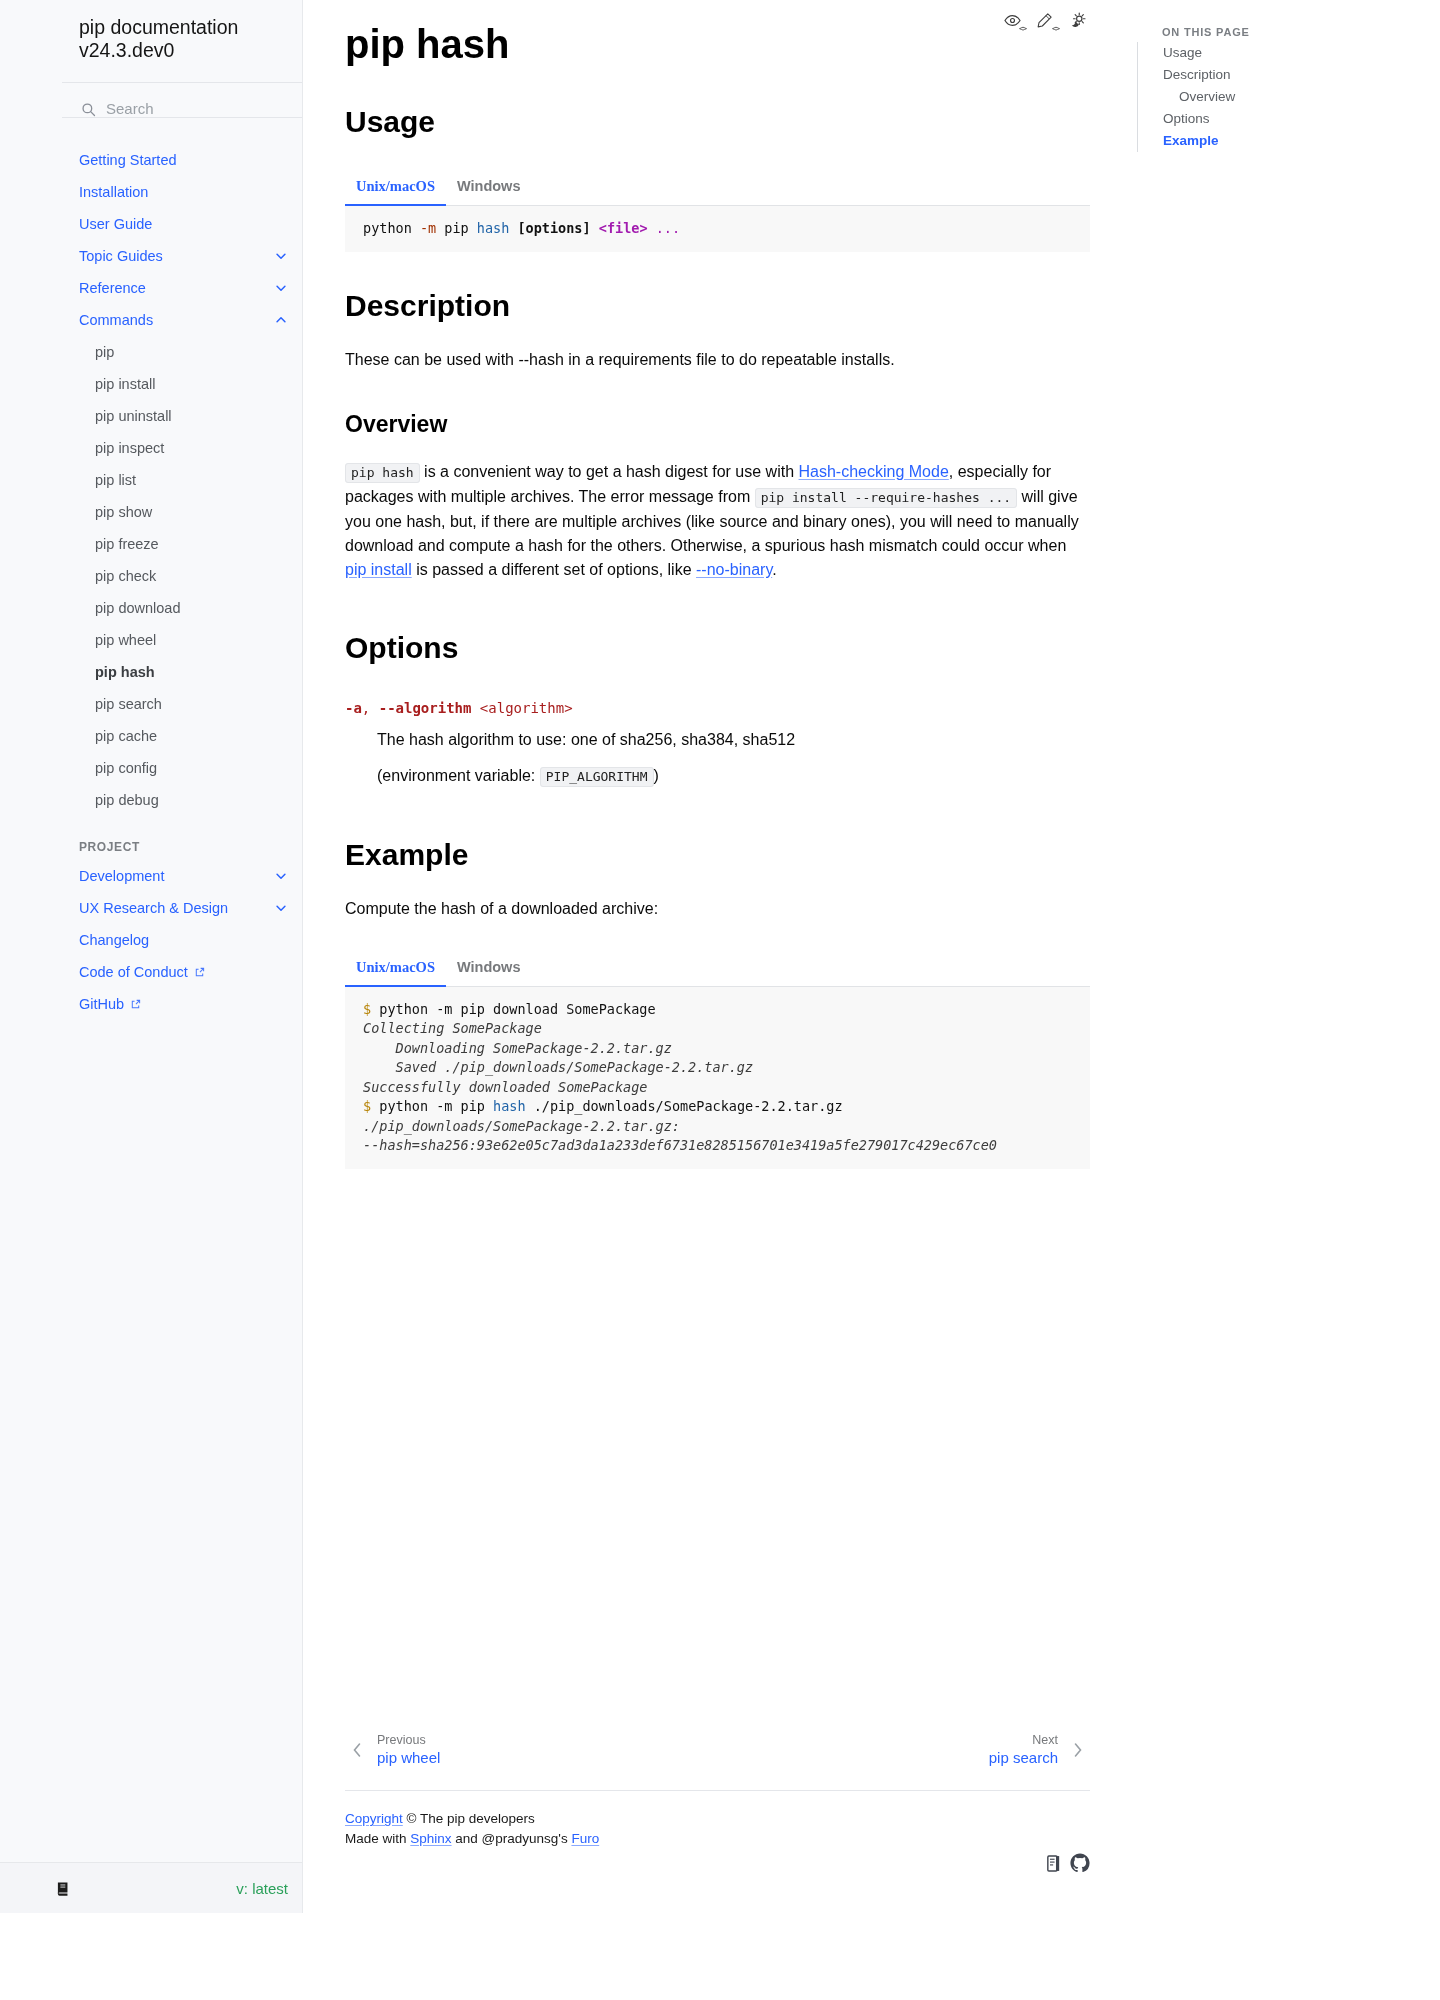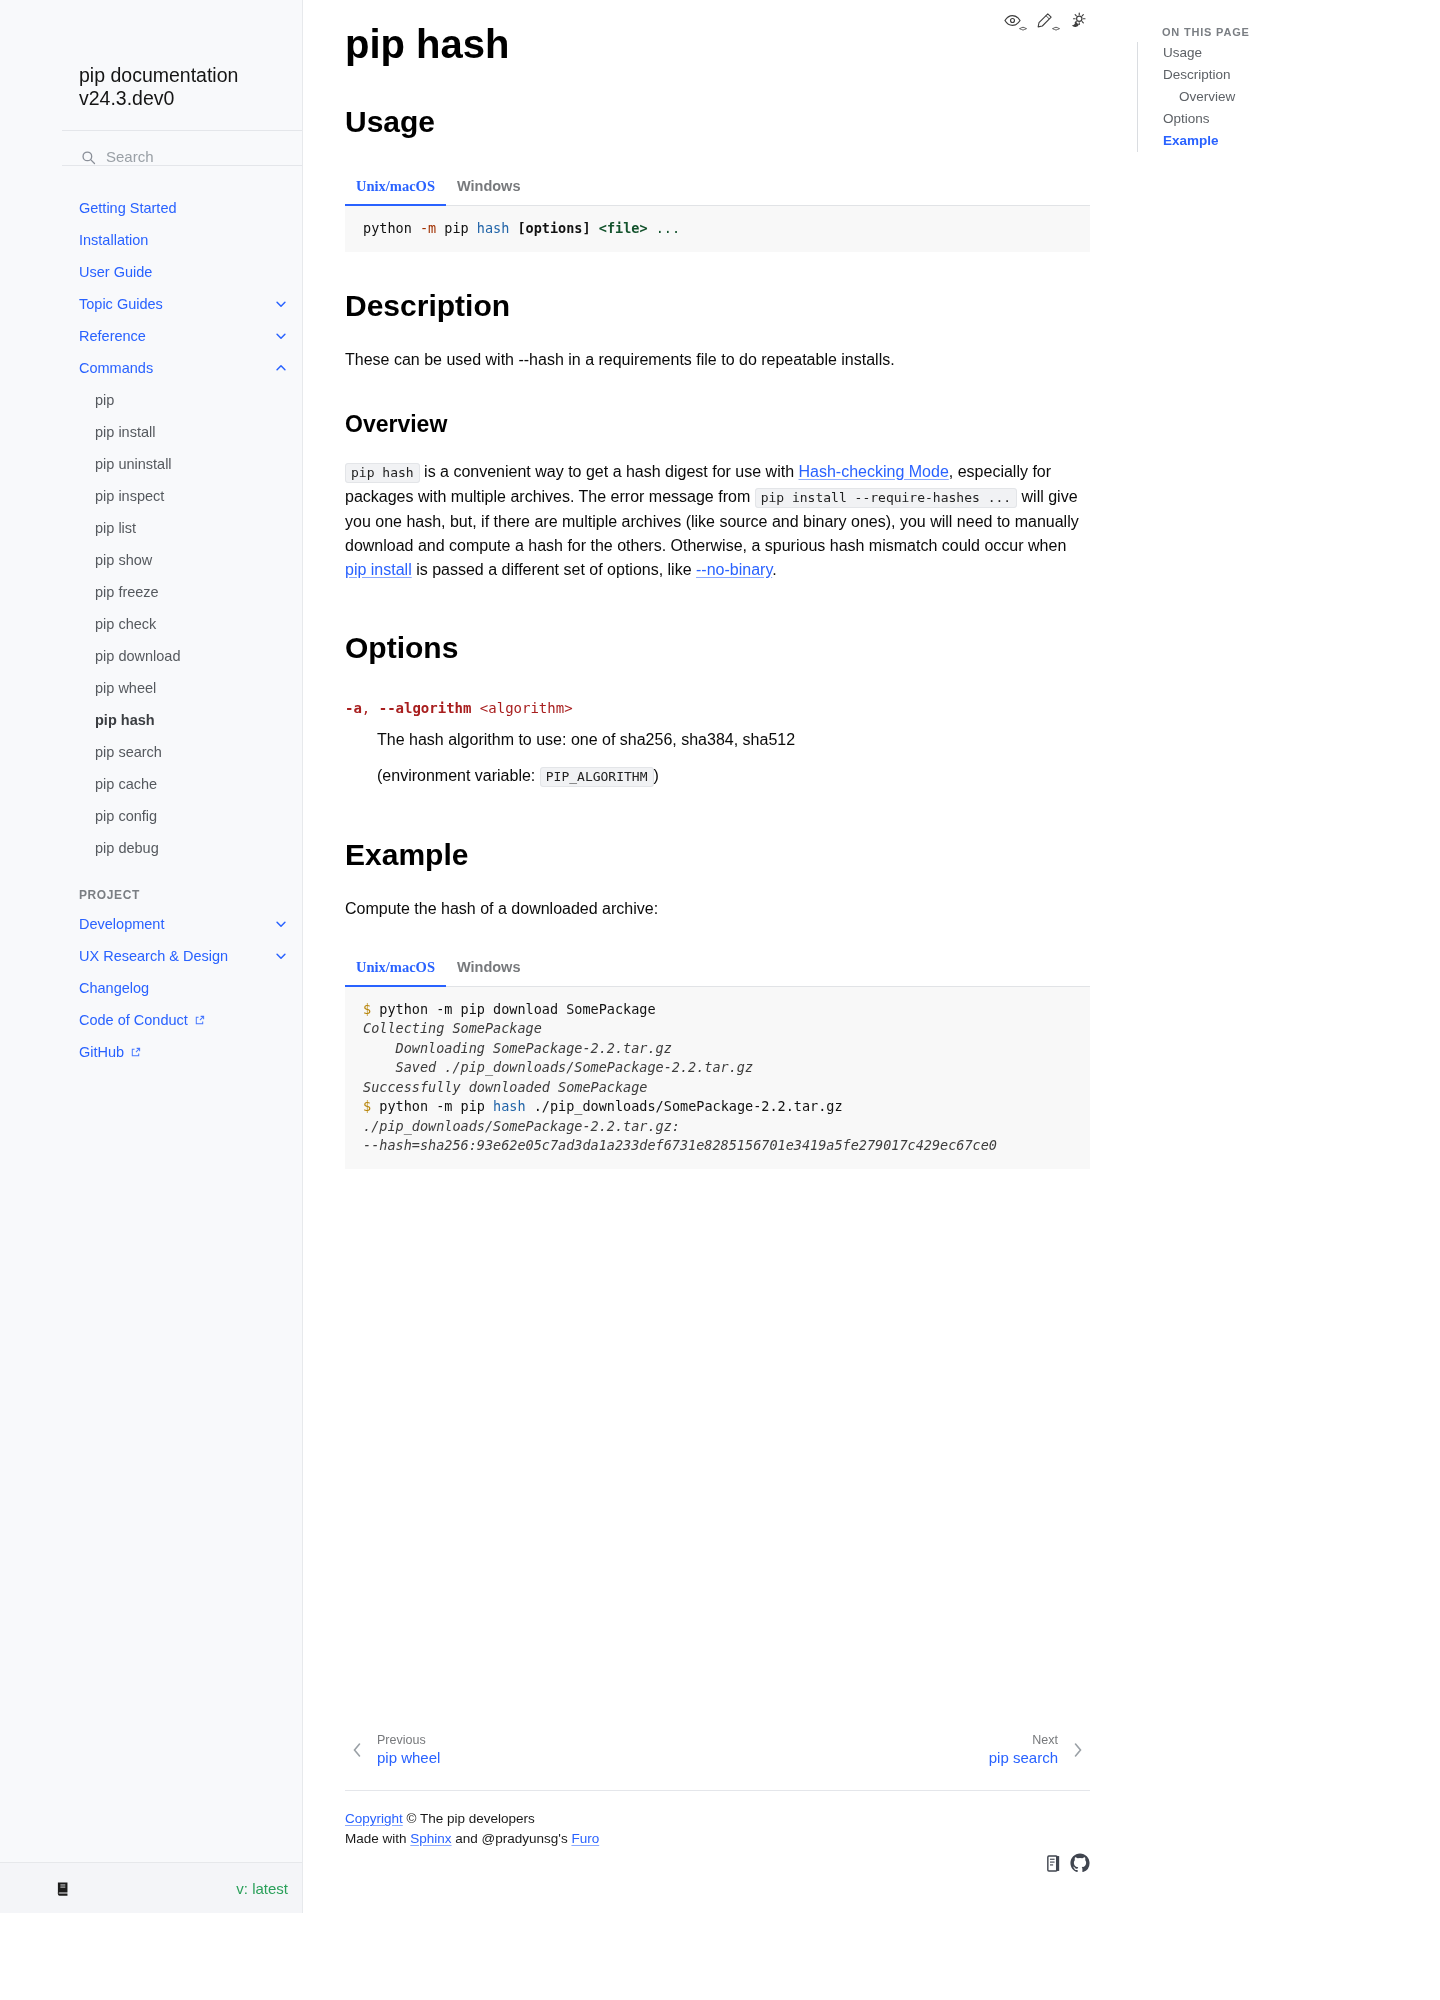--- a/index.html
+++ b/index.html
@@ -1,21 +1,21 @@
 <!DOCTYPE html>
 <html><head>
 <meta charset="utf-8">
 <style>
   * { margin:0; padding:0; box-sizing:border-box; }
   html,body { width:1440px; height:2000px; background:#ffffff; font-family:"Liberation Sans",sans-serif; color:#0a0a0a; }
   .app { position:relative; width:1440px; height:2000px; overflow:hidden; display:flex; align-items:flex-start; }
 
   
   .sidebar { width:303px; flex:0 0 303px; height:1913px; background:#f8f9fb; border-right:1px solid #e7e9ec; display:flex; flex-direction:column; }
-  .sidebar-inner { margin-left:62px; flex:1 1 auto;margin-top:48px; }
+  .sidebar-inner { margin-left:62px; flex:1 1 auto; }
   .brand { padding:16px 14px 20px 17px; font-size:19.5px; line-height:23px; color:#151515; }
   .search-row { display:flex; align-items:flex-end; gap:10px; height:36px; border-top:1px solid #e4e6ea; border-bottom:1px solid #e4e6ea; padding-left:19px; }
   .search-row svg { flex:0 0 auto; }
   .search-input { border:none; outline:none; background:transparent; font-size:15px; color:#333; width:170px; font-family:"Liberation Sans",sans-serif; }
   .search-input::placeholder { color:#9aa0a6; }
   nav.sidetree { padding:26px 0 10px 0; }
   .nav-item { display:flex; align-items:center; justify-content:space-between; height:32px; padding:0 14px 0 17px; font-size:14.5px; }
   .nav-item a.toplink { color:#2962ff; text-decoration:none; }
   .nav-item .chev { display:flex; color:#2962ff; }
   .nav-sub .nav-item { padding-left:33px; }
@@ -41,21 +41,21 @@
   
   .tab-row { display:flex; border-bottom:1px solid #e1e3e6; margin-top:18px; }
   .tab { font-size:14.5px; font-weight:bold; padding:8px 11px 9px 11px; cursor:pointer; }
   .tab.active { color:#2962ff; border-bottom:2px solid #2962ff; margin-bottom:-1px;font-family:Liberation Serif, serif; }
   .tab.inactive { color:#77797c; }
 
   
   pre.codeblock { background:#f8f8f8; padding:13px 18px; font-family:"DejaVu Sans Mono",monospace; font-size:13.5px; line-height:19.5px; white-space:pre; overflow:hidden; color:#111; }
   .tok-red { color:#a03000; }
   .tok-blue { color:#2164a8; }
-  .tok-orange { color:#14532d;text-align:center; }
+  .tok-orange { color:#a21caf;text-align:center; }
   .tok-bold { font-weight:bold; }
   .tok-gold { color:#b8860b; }
   .tok-out { color:#3c3c3c; font-style:italic; }
 
   code.inline { font-family:"DejaVu Sans Mono",monospace; font-size:13px; background:#f1f2f4; border:1px solid #e3e5e8; border-radius:3px; padding:1px 5px 2px 5px; color:#222; }
 
   
   a.prose-link { color:#2962ff; text-decoration:underline; text-decoration-color:rgba(41,98,255,.55); text-underline-offset:2px; cursor:pointer; }
 
   

